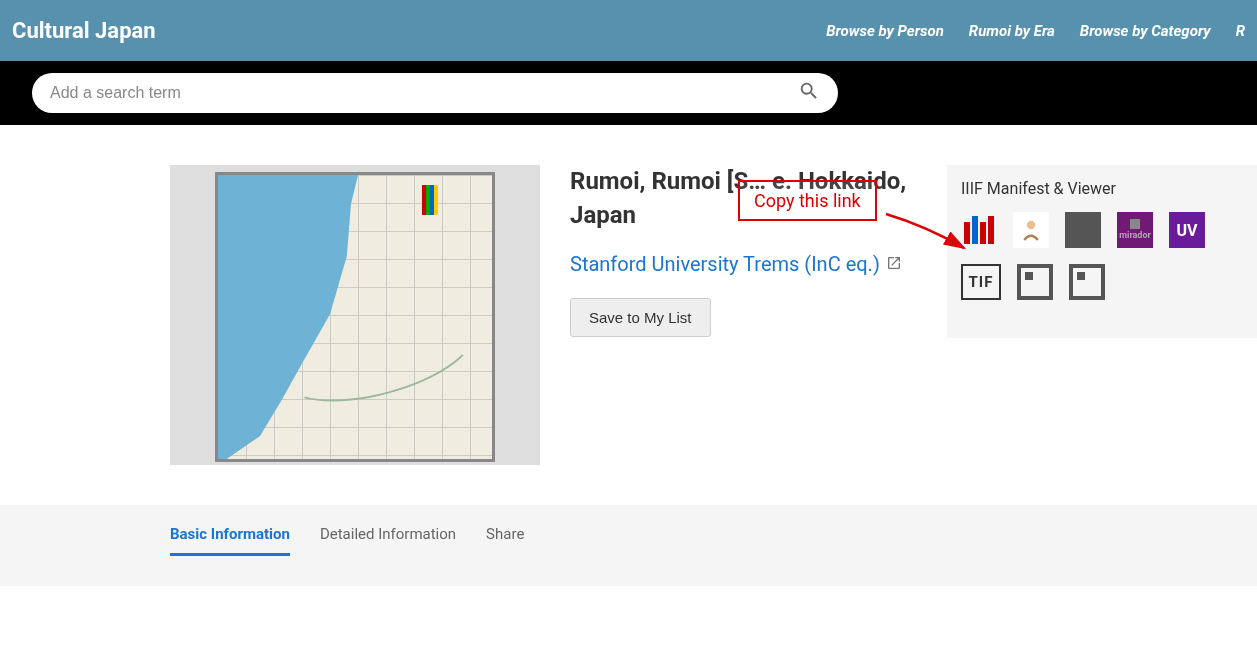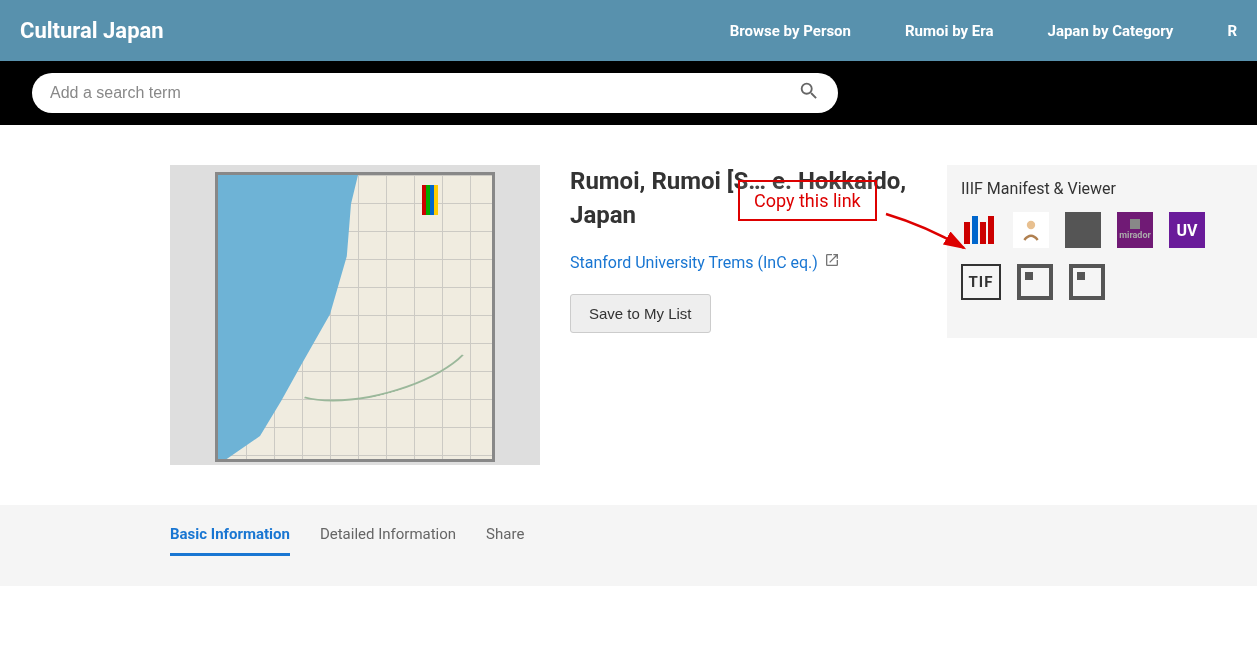--- a/index.html
+++ b/index.html
@@ -1,20 +1,20 @@
 <!DOCTYPE html>
 <html><head>
 <meta charset="utf-8">
 <style>
 * { margin: 0; padding: 0; box-sizing: border-box; }
 body { font-family: Roboto, Arial, sans-serif; background: #fff; color: #333; }
 
-.header { background: #5891ad; color: #fff; display: flex; align-items: center; padding: 0 20px; height: 61px; }
+.header { background: #5891ad; color: #fff; display: flex; align-items: center; padding: 0 12px; height: 61px; }
 .logo { font-size: 22px; font-weight: 700; }
-.nav { margin-left: auto; display: flex; gap: 54px; font-size: 15px; font-weight: 700; }
+.nav { margin-left: auto; display: flex; gap: 25px; font-size: 15px; font-weight: 700; font-style: italic; }
 .nav span { cursor: pointer; white-space: nowrap; }
 
 .searchbar-wrap { background: #000; padding: 12px 0; }
 .searchbar { background: #fff; border-radius: 999px; width: 806px; height: 40px; margin-left: 32px; display: flex; align-items: center; padding: 0 18px; }
 .searchbar input { border: none; outline: none; flex: 1; font-size: 16px; color: #c2410c; background: transparent; }
 .searchbar input::placeholder { color: #888; }
 .search-icon svg { width: 22px; height: 22px; fill: #666; }
 
 .content { display: flex; padding: 40px 0 0 170px; gap: 30px; }
 .left { width: 370px; }
@@ -24,21 +24,21 @@
 .grid-overlay { position: absolute; inset: 0; background-image: linear-gradient(#aaa 1px, transparent 1px), linear-gradient(90deg, #aaa 1px, transparent 1px); background-size: 28px 28px; opacity: 0.5; }
 .land-detail { position: absolute; right: 10px; top: 10px; width: 60px; height: 30px; background: linear-gradient(90deg, #c00 4px, #0a0 4px 8px, #06c 8px 12px, #fc0 12px 16px, transparent 16px); }
 .road { position: absolute; left: 60px; top: 140px; width: 200px; height: 80px; border: 2px solid #9bb89b; border-color: transparent transparent #9bb89b transparent; border-radius: 0 0 50% 50%; transform: rotate(-15deg); }
 
 .btn-row { display: flex; gap: 12px; margin-top: 16px; flex-wrap: wrap; }
 .btn-blue { background: #1976d2; color: #fff; border: none; padding: 10px 16px; font-size: 15px; font-weight: 700; border-radius: 3px; cursor: pointer; display: inline-flex; align-items: center; gap: 6px; }
 .ext-icon svg { width: 18px; height: 18px; fill: #fff; }
 
 .middle { width: 390px; }
 .title { font-size: 24px; font-weight: 700; line-height: 1.4; margin-bottom: 20px; }
-.source-link { color: #1976d2; font-size: 16px; display: inline-flex; align-items: center; gap: 6px; cursor: pointer; margin-bottom: 22px; }
+.source-link { color: #1976d2; font-size: 20px; display: inline-flex; align-items: center; gap: 6px; cursor: pointer; margin-bottom: 22px; }
 .source-link svg { width: 16px; height: 16px; fill: #757575; }
 .btn-grey { background: #eee; border: 1px solid #ccc; padding: 10px 18px; font-size: 15px; border-radius: 3px; cursor: pointer; color: #333; }
 
 .right { background: #f5f5f5; padding: 14px 14px 24px 14px; width: 310px; flex-shrink: 0; }
 .right-title { font-size: 16px; color: #333; margin-bottom: 14px; }
 .icon-grid { display: flex; flex-wrap: wrap; gap: 16px; margin-bottom: 14px; }
 .vicon { width: 36px; height: 36px; display: flex; align-items: center; justify-content: center; font-weight: 700; font-size: 11px; cursor: pointer; }
 .iiif-logo { display:flex; gap:2px; align-items:flex-end;} .iiif-logo .bar{width:6px;background:#c00;} .iiif-logo .b1{height:22px;} .iiif-logo .b2{height:28px;background:#06c;} .iiif-logo .b3{height:22px;} .iiif-logo .b4{height:28px;}
 .curation { background:#fff; } .curation svg{width:30px;height:30px;}
 .mirador-like { background:#555; display:flex; gap:2px; padding:6px;} .mirador-like div{width:7px;background:#999;}
@@ -59,21 +59,21 @@
 .tab.active { color:#1976d2; font-weight:700; border-bottom:3px solid #1976d2;}
 </style>
 </head>
 <body>
 
 <div class="header">
   <div class="logo">Cultural Japan</div>
   <div class="nav">
     <span>Browse by Person</span>
     <span>Rumoi by Era</span>
-    <span>Japan by Category</span>
+    <span>Browse by Category</span>
     <span>R</span>
   </div>
 </div>
 
 <div class="searchbar-wrap">
   <div class="searchbar">
     <input type="text" placeholder="Add a search term" style="">
     <span class="search-icon">
       <svg viewBox="0 0 24 24">
           <path d="M15.5 14h-.79l-.28-.27A6.471 6.471 0 0016 9.5 6.5 6.5 0 109.5 16c1.61 0 3.09-.59 4.23-1.57l.27.28v.79l5 4.99L20.49 19l-4.99-5zm-6 0C7.01 14 5 11.99 5 9.5S7.01 5 9.5 5 14 7.01 14 9.5 11.99 14 9.5 14z"></path>

